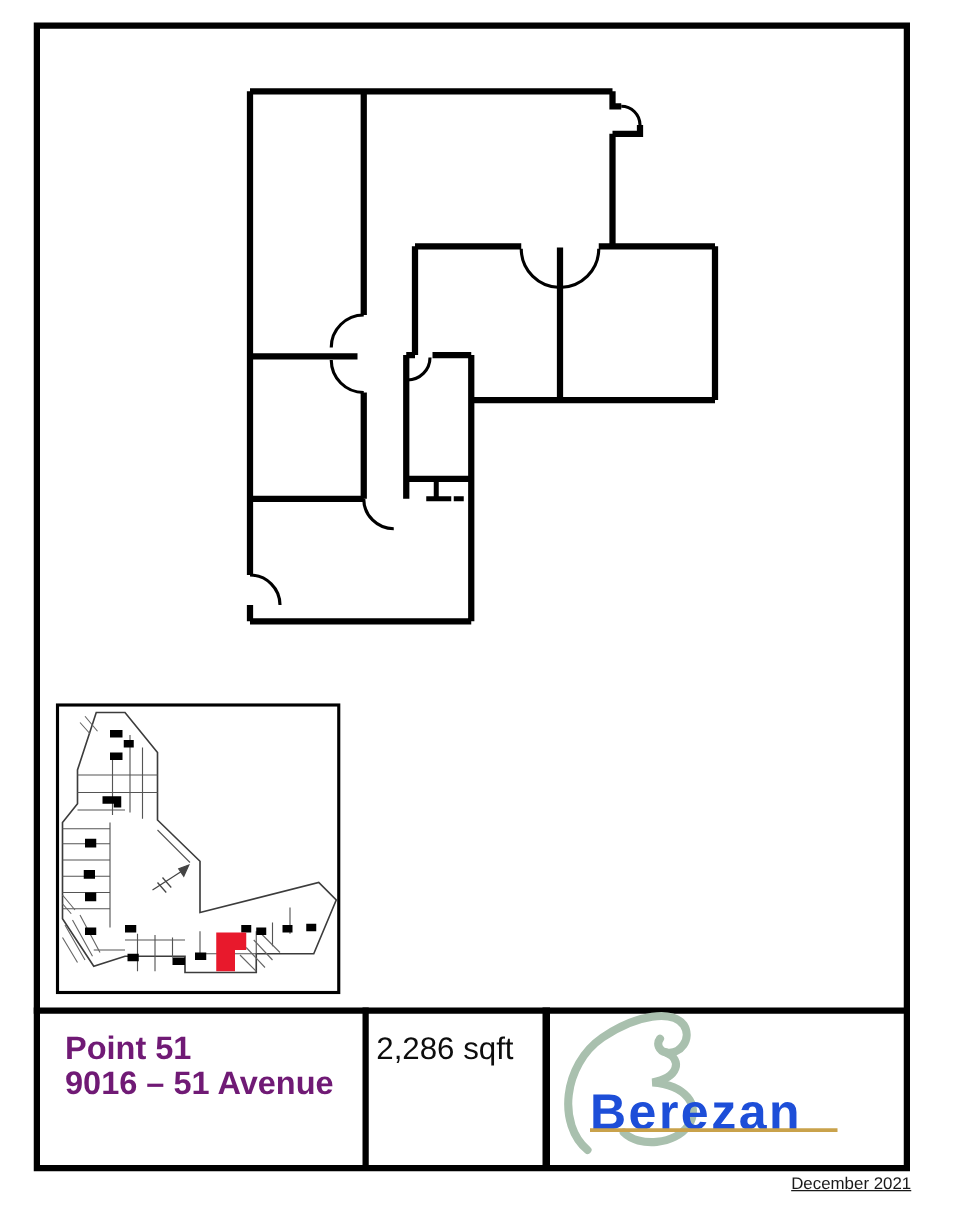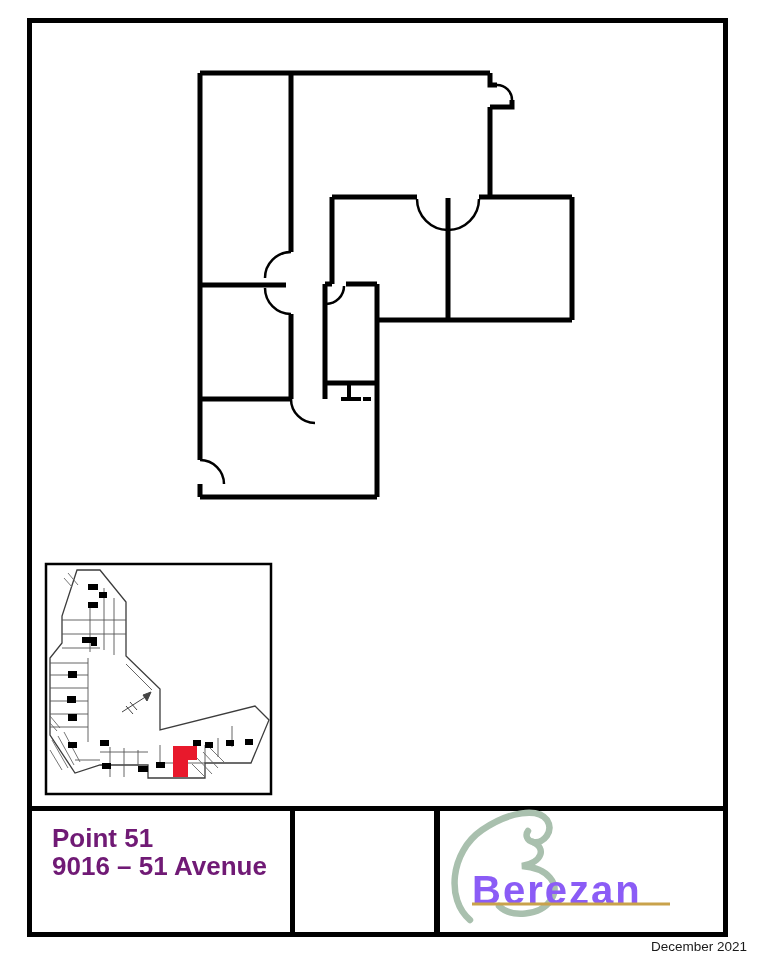--- a/index.html
+++ b/index.html
@@ -13,23 +13,23 @@
     border:5px solid #000;box-sizing:border-box;background:transparent;
   }
   #plan-layer{left:0;top:0;width:763px;height:965px;}
   
   #bar-top-line{left:27px;top:806px;width:701px;height:5px;background:#000;}
   #bar-divider-1{left:290px;top:806px;width:5px;height:126px;background:#000;}
   #bar-divider-2{left:434px;top:806px;width:6px;height:126px;background:#000;}
   #property-cell{left:52px;top:824px;font-size:26px;line-height:28px;font-weight:bold;color:#701a75;white-space:nowrap;}
   #suite-cell{left:301px;top:826px;font-size:25px;line-height:27px;font-weight:normal;color:#0d0d0d;white-space:nowrap;}
   #logo-script{left:448px;top:806px;width:150px;height:128px;}
-  #logo-word{left:472px;top:868px;font-size:40px;font-weight:bold;letter-spacing:2px;color:#8b5cf6;white-space:nowrap;}
+  #logo-word{left:472px;top:868px;font-size:40px;font-weight:bold;letter-spacing:2px;color:#1d4ed8;white-space:nowrap;}
   #logo-underline-svg{left:470px;top:900px;width:205px;height:8px;}
-  #footer-date{right:16px;top:939px;font-size:13.5px;color:#1a1a1a;}
+  #footer-date{right:34px;top:939px;font-size:13.5px;color:#1a1a1a;text-decoration:underline;}
 </style>
 </head>
 <body>
 
 <div class="abs" id="border-frame"></div>
 
 <svg class="abs" id="plan-layer" viewBox="0 0 763 965">
 
   <g>
     <path fill="none" stroke="#000000" stroke-width="5" d="M200,73 H490
@@ -99,20 +99,21 @@
 <div class="abs" id="bar-top-line"></div>
 <div class="abs" id="bar-divider-1"></div>
 <div class="abs" id="bar-divider-2"></div>
 
 <div class="abs" id="property-cell">
   <div>Point 51</div>
   <div>9016 – 51 Avenue</div>
 </div>
 
 <div class="abs" id="suite-cell">
+  <div>2,286 sqft</div>
 </div>
 
 <svg class="abs" id="logo-script" viewBox="0 0 150 128">
   <g fill="none" stroke="#a9c0ae" stroke-width="6.5" stroke-linecap="round">
     <path d="M22,114 C-2,94 2,46 34,24 C62,5 90,2 99,14 C106,25 96,38 85,36 C79,35 77,29 80,25"></path>
     <path d="M85,36 C98,42 95,56 74,60 C100,62 113,78 103,94 C92,110 63,112 51,100"></path>
   </g>
 </svg>
 <div class="abs" id="logo-word">Berezan</div>
 <svg class="abs" id="logo-underline-svg" viewBox="0 0 205 8">

